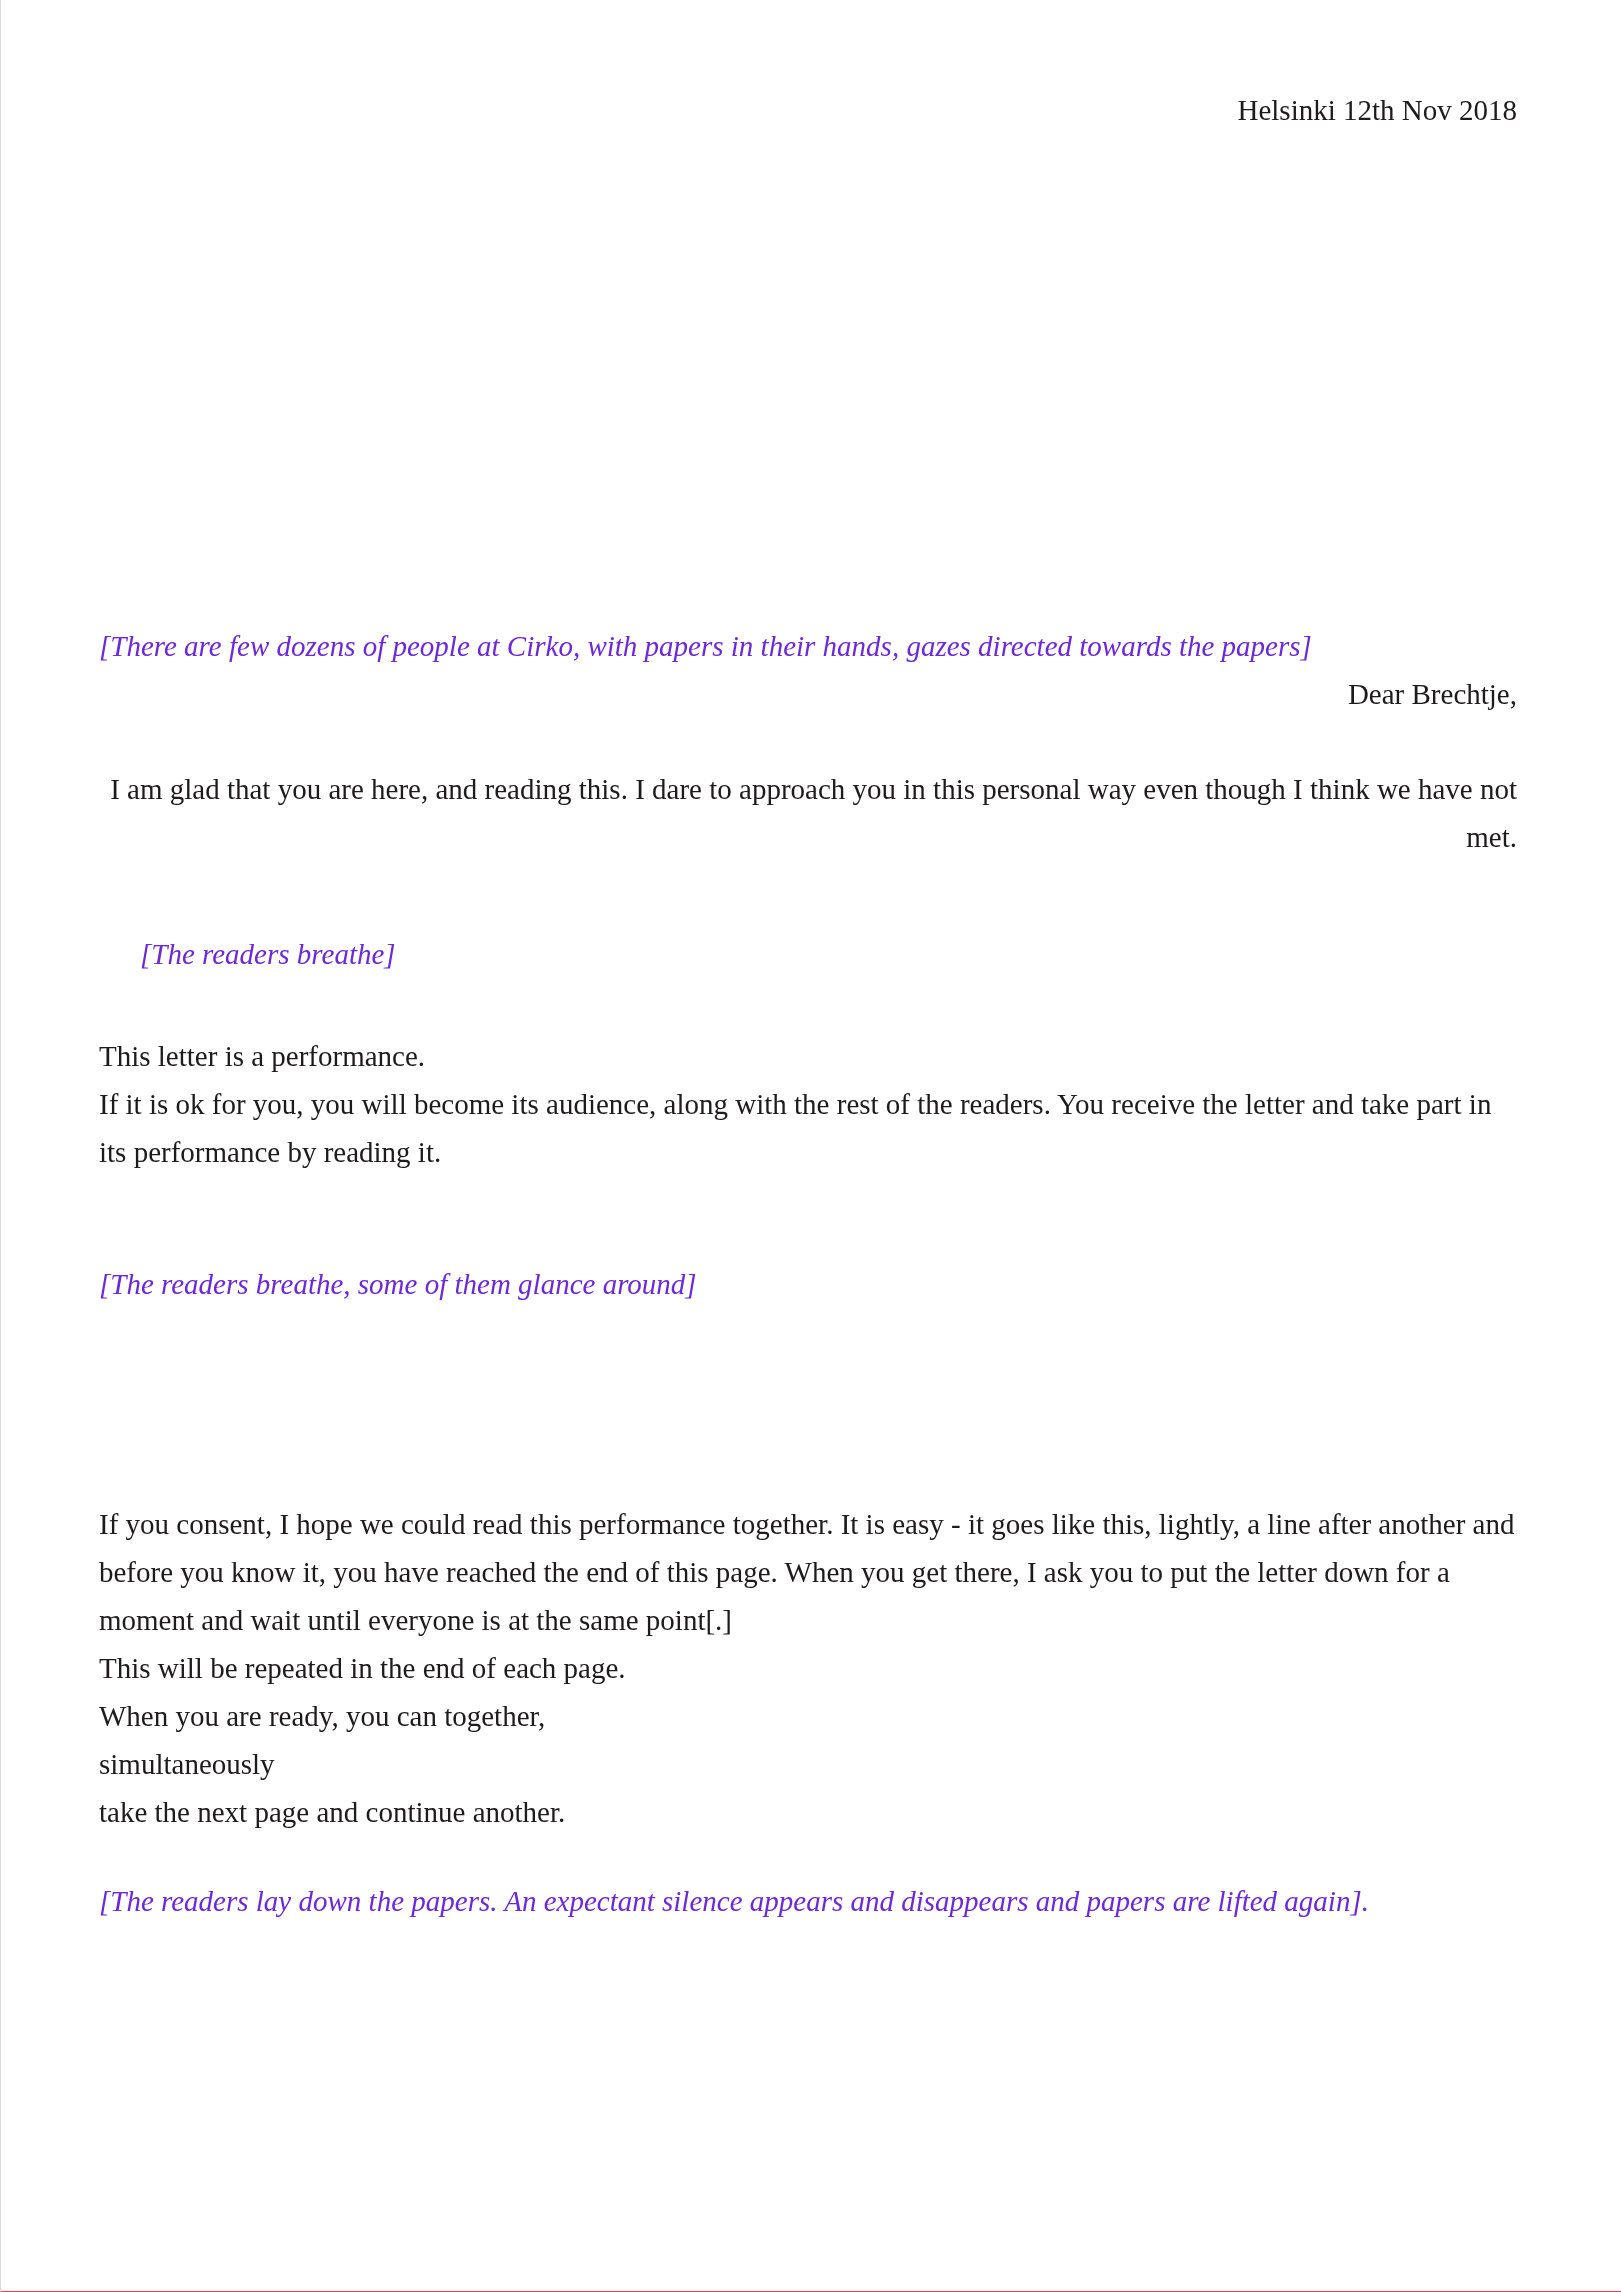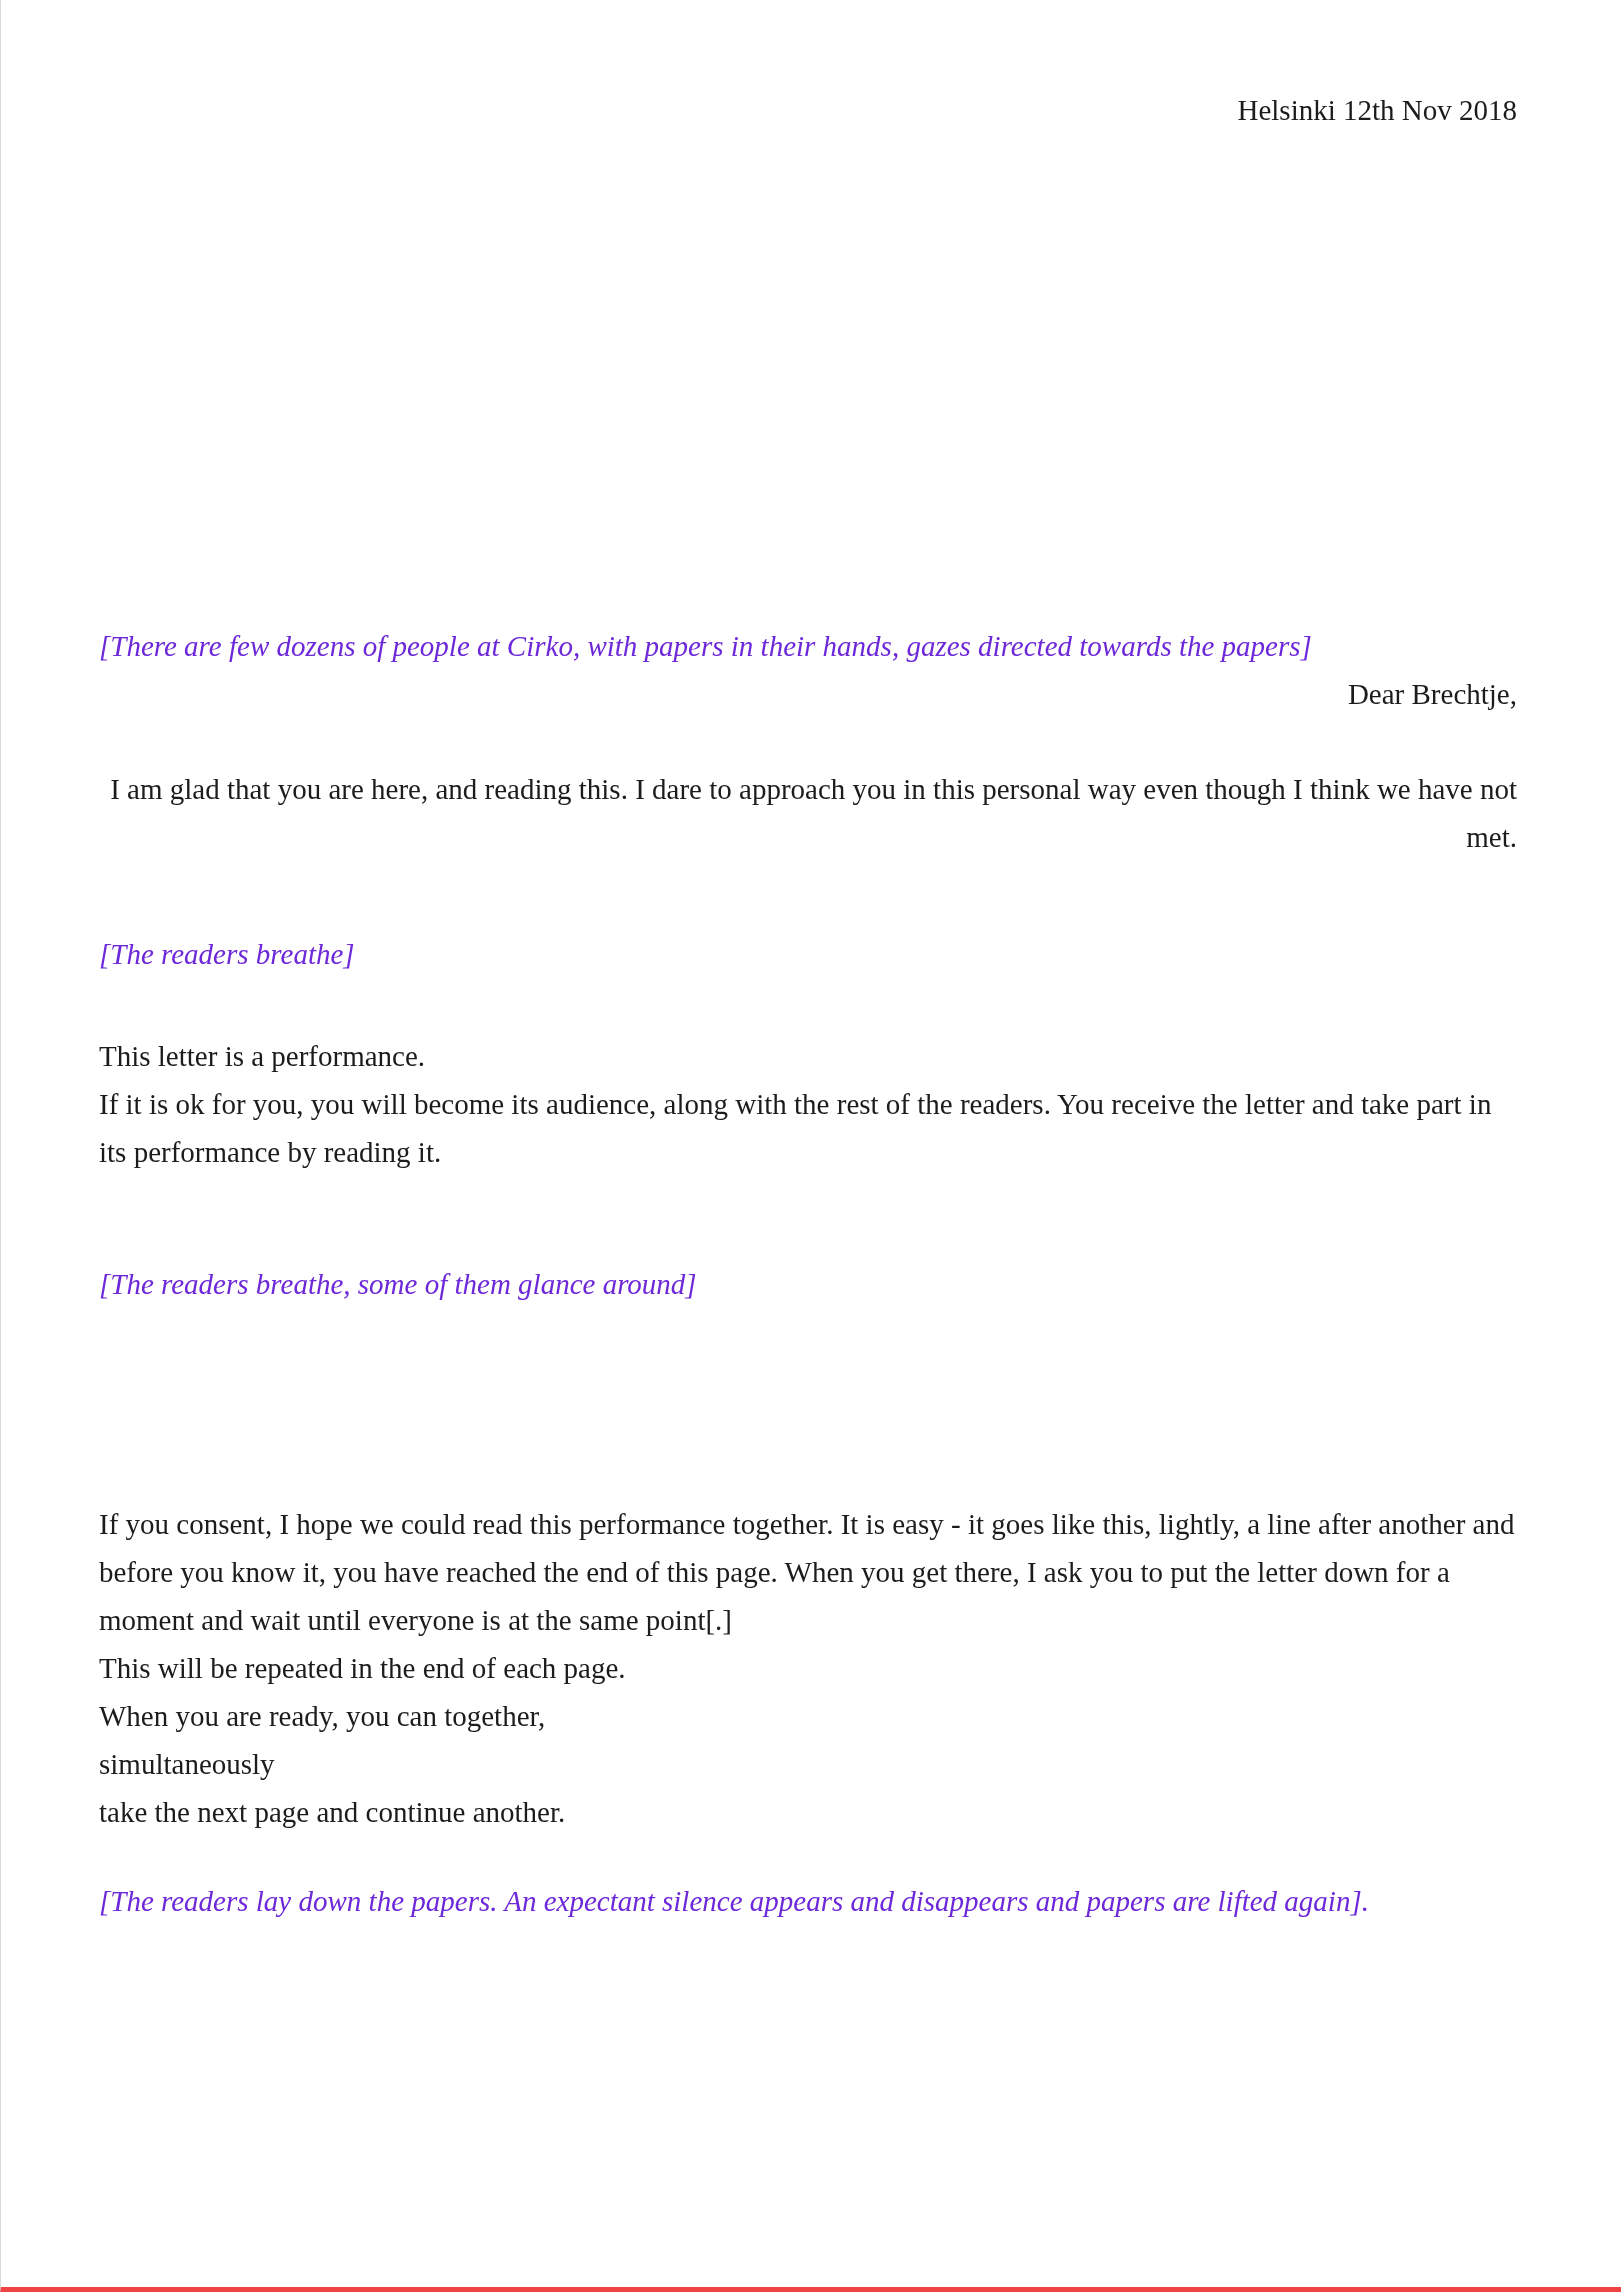--- a/index.html
+++ b/index.html
@@ -7,40 +7,40 @@
     padding: 0;
     background: #ffffff;
   }
   .page {
     position: relative;
     width: 1621px;
     height: 2293px;
     box-sizing: border-box;
     background: #ffffff;
     border-left: 1px solid #d9d9d9;
-    border-bottom: 6px solid #ef4444;
+    border-bottom: 2px solid #ef4444;
     padding: 86px 104px 0 98px;
     font-family: "Liberation Serif", "DejaVu Serif", serif;
     color: #1e1b1c;
     font-size: 29px;
     line-height: 48px;
     overflow: hidden;
   }
   .date-line {
     text-align: right;
     white-space: nowrap;
   }
   .stage-direction {
     color: #6d28d9;
     font-style: italic;
   }
   .sd-1 { margin-top: 488px; }
   .salutation { margin-top: 149px; }
   .para-1 { margin-top: 47px; max-width: 1419px; }
-  .sd-2 { margin-top: 69px; }
+  .sd-2 { margin-top: 69px; margin-left: 41px; }
   .para-2 { margin-top: 54px; max-width: 1419px; }
   .sd-3 { margin-top: 84px; }
   .para-3 { margin-top: 192px; max-width: 1419px; }
   .plain-line { max-width: 1419px; }
   .sd-4 { margin-top: 41px; }
   p, div.block { margin: 0; text-align: right; }
 </style>
 </head>
 <body>
 

